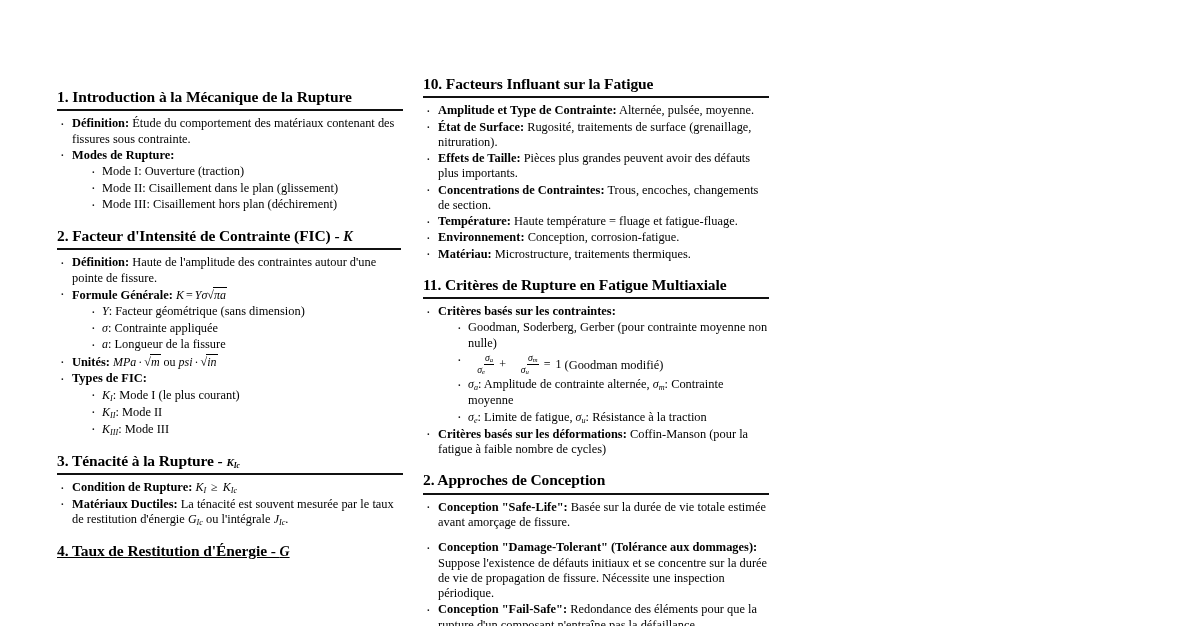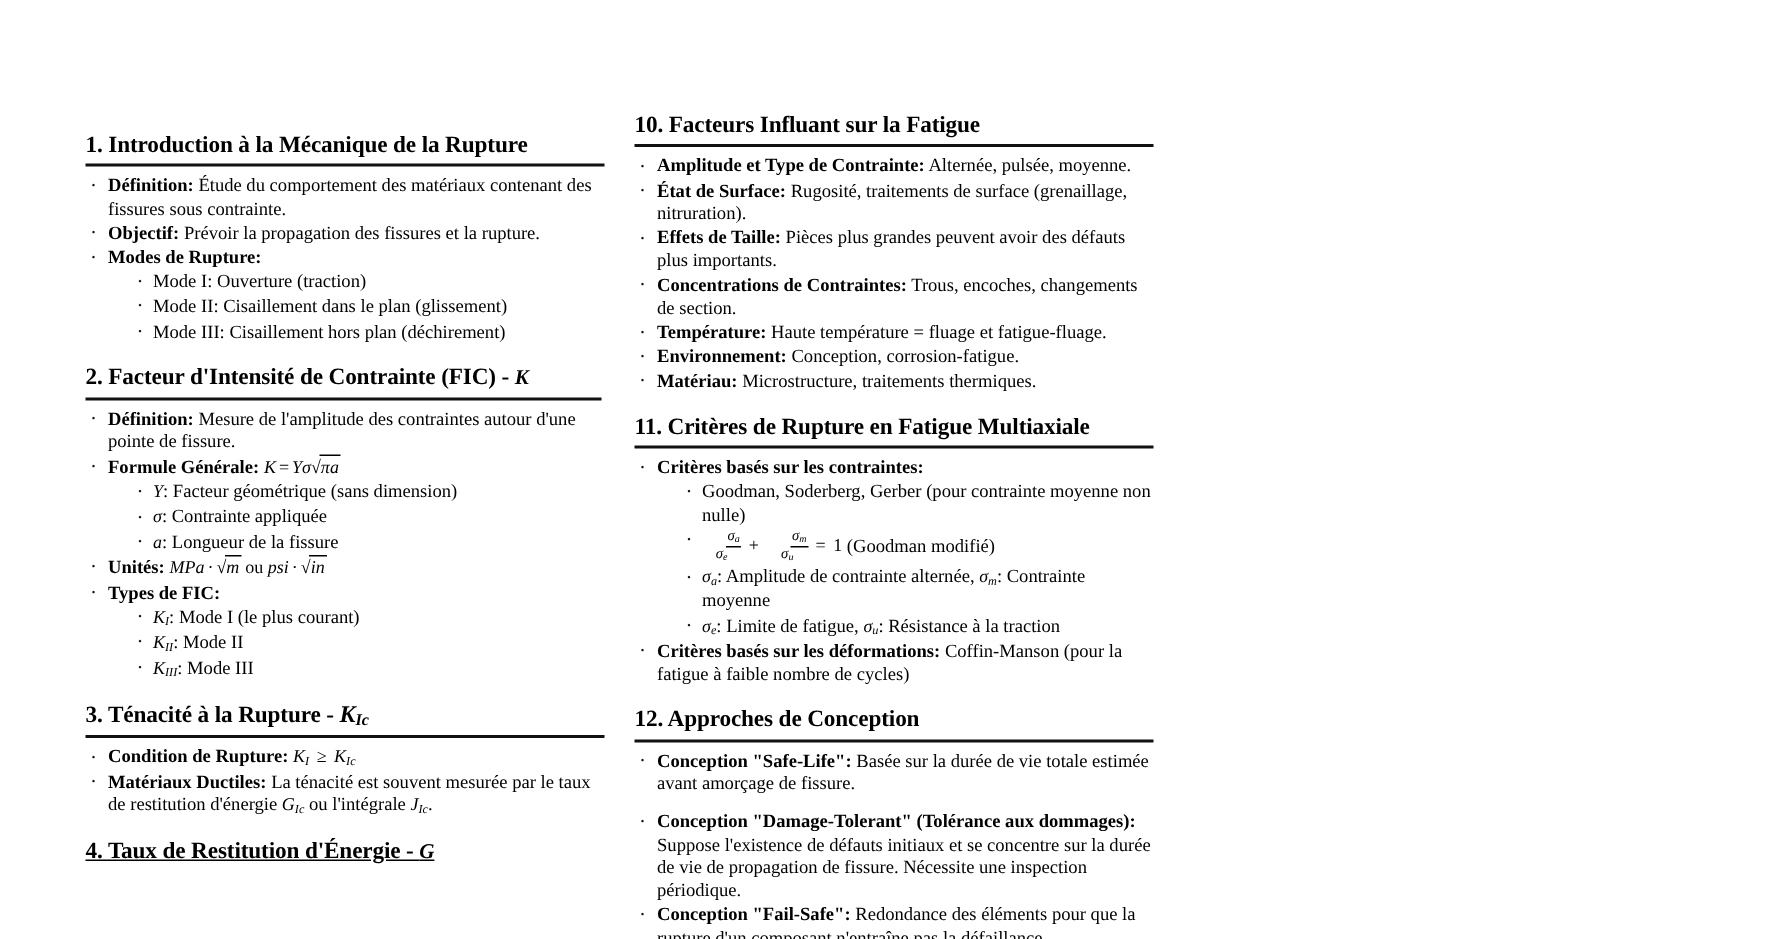--- a/index.html
+++ b/index.html
@@ -127,36 +127,35 @@
 <div class="page">
   <div class="columns">
 
     <div class="column col-left">
 
       <div class="section">
         <div class="section-title">1. Introduction à la Mécanique de la Rupture</div>
         <hr class="section-rule">
         <ul class="bullets">
           <li><b class="lbl">Définition:</b> <span>Étude du comportement des matériaux contenant des fissures sous contrainte.</span></li>
-          <li><b class="lbl">Objectif:</b> <span>Prévoir la propagation des fissures et la rupture.</span></li>
           <li><b class="lbl">Modes de Rupture:</b>
             <ul class="sub">
               <li>Mode I: Ouverture (traction)</li>
               <li>Mode II: Cisaillement dans le plan (glissement)</li>
               <li>Mode III: Cisaillement hors plan (déchirement)</li>
             </ul>
           </li>
         </ul>
       </div>
 
       <div class="section" style="margin-top:14px;">
         <div class="section-title"><span>2. Facteur d'Intensité de Contrainte (FIC) - </span><span class="mth" style="font-size:14px;">K</span></div>
         <hr class="section-rule short">
         <ul class="bullets">
-          <li><b class="lbl">Définition:</b> <span>Mesure de l'amplitude des contraintes autour d'une pointe de fissure.</span></li>
+          <li><b class="lbl">Définition:</b> <span>Haute de l'amplitude des contraintes autour d'une pointe de fissure.</span></li>
           <li><b class="lbl">Formule Générale:</b>
             <span class="mth">K<span class="op">=</span>Yσ<span class="rad">√<span class="bar">πa</span></span></span>
             <ul class="sub">
               <li><span class="mth">Y</span><span>: Facteur géométrique (sans dimension)</span></li>
               <li><span class="mth">σ</span><span>: Contrainte appliquée</span></li>
               <li><span class="mth">a</span><span>: Longueur de la fissure</span></li>
             </ul>
           </li>
           <li><b class="lbl">Unités:</b>
             <span class="mth">MPa<span class="op">·</span><span class="rad">√<span class="bar">m</span></span> <span class="up">ou</span> psi<span class="op">·</span><span class="rad">√<span class="bar">in</span></span></span>
@@ -165,21 +164,21 @@
             <ul class="sub">
               <li><span class="mth">K<sub>I</sub></span><span>: Mode I (le plus courant)</span></li>
               <li><span class="mth">K<sub>II</sub></span><span>: Mode II</span></li>
               <li><span class="mth">K<sub>III</sub></span><span>: Mode III</span></li>
             </ul>
           </li>
         </ul>
       </div>
 
       <div class="section" style="margin-top:14px;">
-        <div class="section-title"><span>3. Ténacité à la Rupture - </span><span class="mth" style="font-size:16px;">K<sub>Ic</sub></span></div>
+        <div class="section-title"><span>3. Ténacité à la Rupture - </span><span class="mth" style="font-size:11px;">K<sub>Ic</sub></span></div>
         <hr class="section-rule">
         <ul class="bullets">
           <li><b class="lbl">Condition de Rupture:</b>
             <span class="mth">K<sub>I</sub> <span class="op">≥</span> K<sub>Ic</sub></span>
           </li>
           <li><b class="lbl">Matériaux Ductiles:</b>
             <span>La ténacité est souvent mesurée par le taux de restitution d'énergie <span class="mth">G<sub>Ic</sub></span> ou l'intégrale <span class="mth">J<sub>Ic</sub></span>.</span>
           </li>
         </ul>
       </div>
@@ -217,21 +216,21 @@
               <li><span class="mth"><span class="frac"><span class="num">σ<sub>a</sub></span><span class="den">σ<sub>e</sub></span></span> <span class="op">+</span> <span class="frac"><span class="num">σ<sub>m</sub></span><span class="den">σ<sub>u</sub></span></span> <span class="op">=</span> <span class="up">1</span></span><span> (Goodman modifié)</span></li>
               <li><span class="mth">σ<sub>a</sub></span><span>: Amplitude de contrainte alternée, </span><span class="mth">σ<sub>m</sub></span><span>: Contrainte moyenne</span></li>
               <li><span class="mth">σ<sub>e</sub></span><span>: Limite de fatigue, </span><span class="mth">σ<sub>u</sub></span><span>: Résistance à la traction</span></li>
             </ul>
           </li>
           <li><b class="lbl">Critères basés sur les déformations:</b> <span>Coffin-Manson (pour la fatigue à faible nombre de cycles)</span></li>
         </ul>
       </div>
 
       <div class="section" style="margin-top:14px;">
-        <div class="section-title">12. Approches de Conception</div>
+        <div class="section-title">2. Approches de Conception</div>
         <hr class="section-rule">
         <ul class="bullets">
           <li><b class="lbl">Conception "Safe-Life":</b> <span>Basée sur la durée de vie totale estimée avant amorçage de fissure.</span></li>
           <li><b class="lbl block-lead">Conception "Damage-Tolerant" (Tolérance aux dommages):</b><span>Suppose l'existence de défauts initiaux et se concentre sur la durée de vie de propagation de fissure. Nécessite une inspection périodique.</span></li>
           <li><b class="lbl">Conception "Fail-Safe":</b> <span>Redondance des éléments pour que la rupture d'un composant n'entraîne pas la défaillance</span></li>
         </ul>
       </div>
 
     </div>
 

